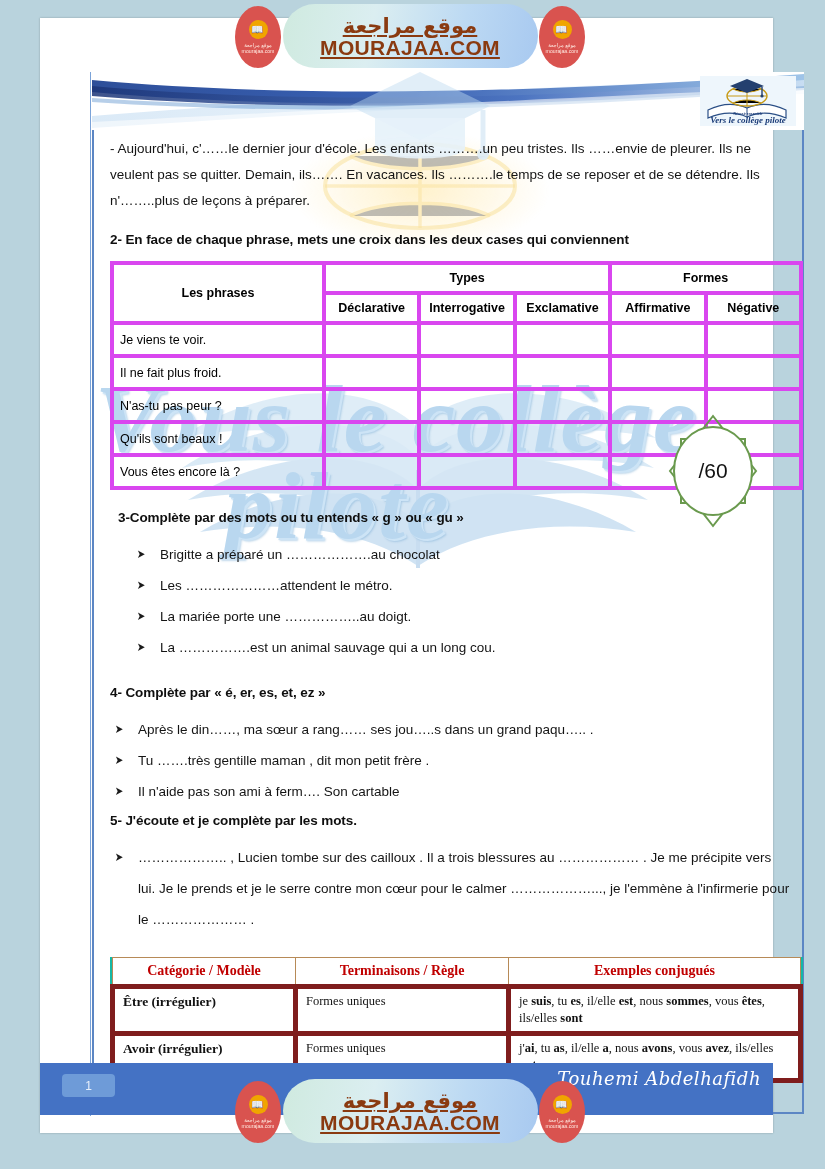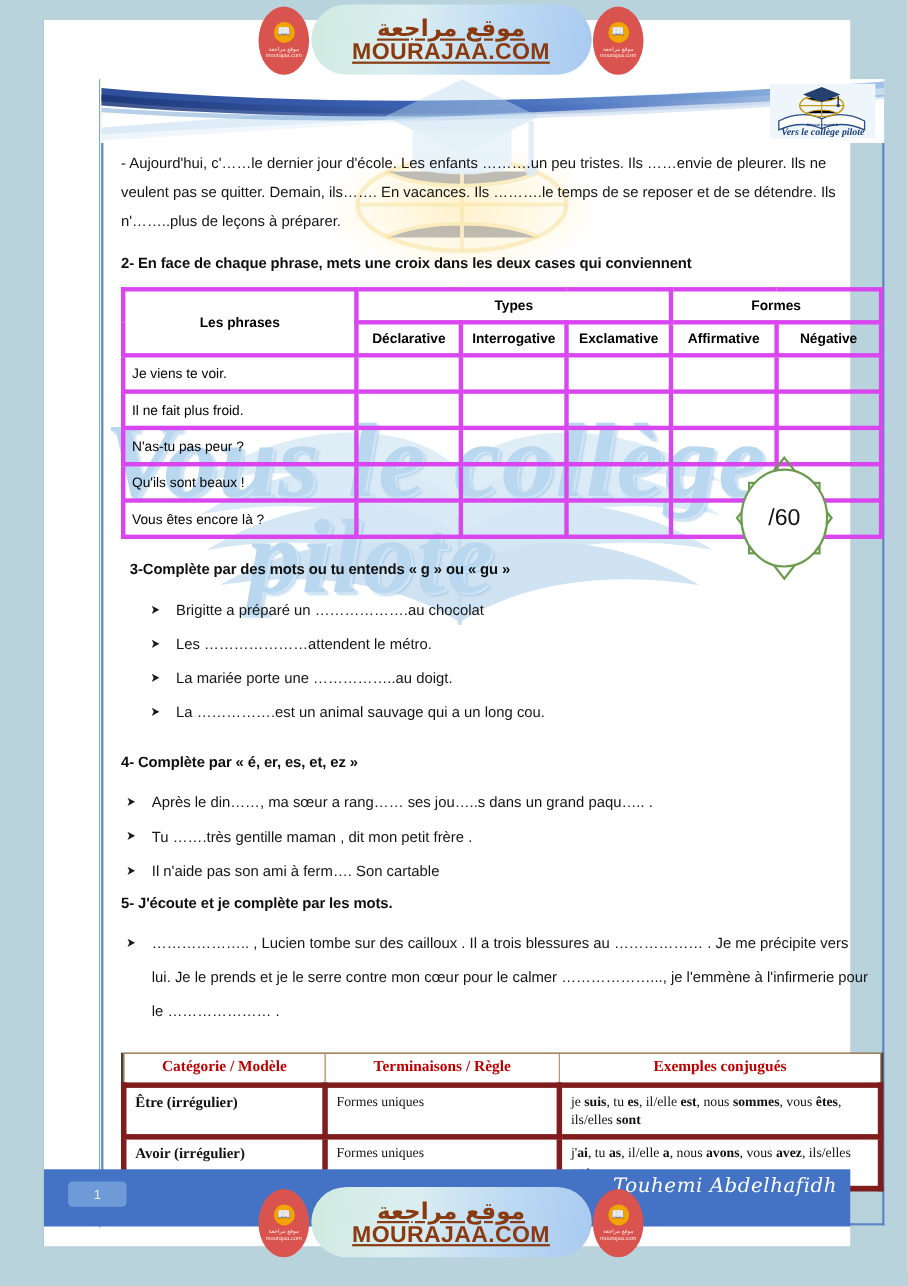--- a/index.html
+++ b/index.html
@@ -191,21 +191,21 @@
     font-size: 21px;
     color: #111;
     font-family: "Liberation Sans", sans-serif;
   }
 
   
   table.conj {
     border-collapse: collapse;
     width: 693px;
     margin: 22px 0 0 0;
-    background: #404040;
+    background: #14b8a6;
     table-layout: fixed;
     font-family: "Liberation Serif", serif;
   }
   table.conj th {
     border: 1px solid #b78a57;
     color: #c00000;
     font-weight: bold;
     font-size: 14px;
     padding: 5px 8px;
     text-align: center;

